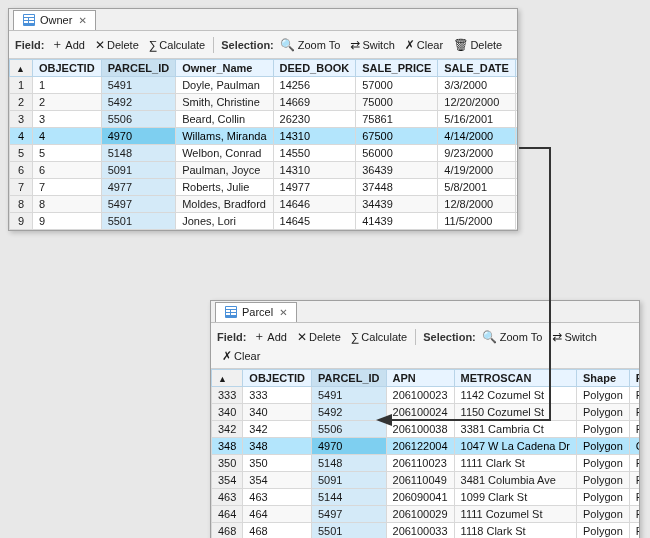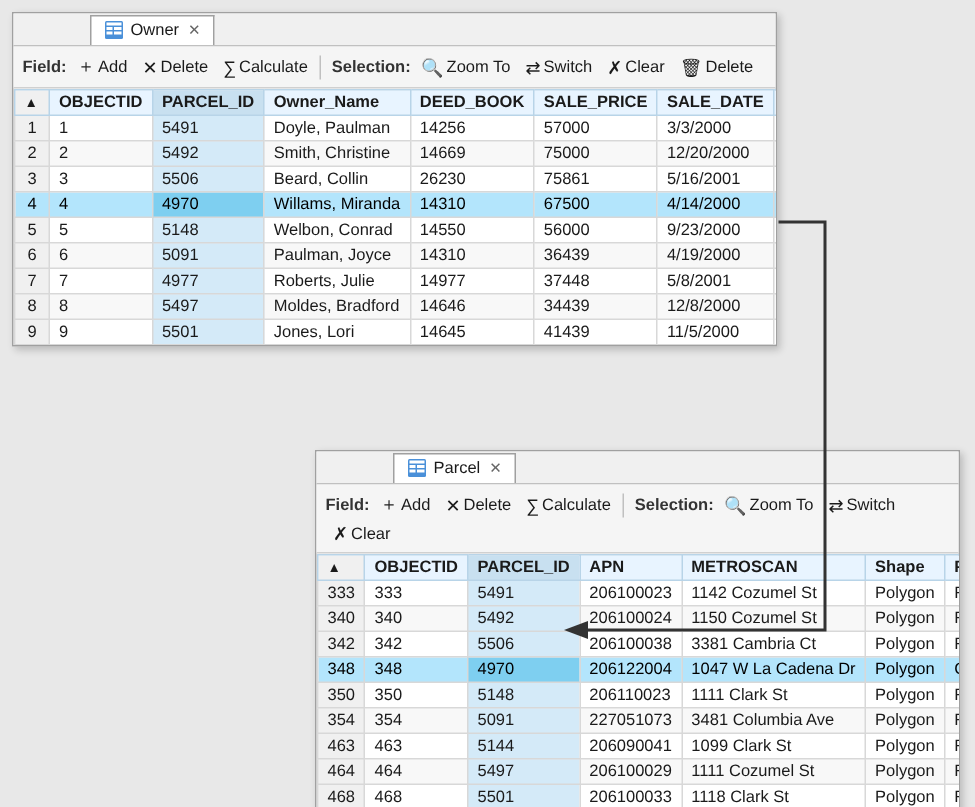--- a/index.html
+++ b/index.html
@@ -38,21 +38,20 @@
       align-items: center;
       background: #fff;
       border: 1px solid #a0a0a0;
       border-bottom: none;
       padding: 2px 8px;
       font-size: 11px;
       font-weight: 500;
       color: #1a1a1a;
       height: 20px;
       cursor: pointer;
-      margin-left: 47px;
     }
 
     .tab-icon {
       width: 14px;
       height: 14px;
       margin-right: 4px;
       display: inline-flex;
       align-items: center;
       justify-content: center;
     }
@@ -460,21 +459,21 @@
     <td style="background:#d4eaf8!important;">5148</td>
     <td>206110023</td>
     <td>1111 Clark St</td>
     <td>Polygon</td>
     <td>Residential</td>
   </tr>
           <tr>
     <td class="row-num-col">354</td>
     <td>354</td>
     <td style="background:#d4eaf8!important;">5091</td>
-    <td>227051073</td>
+    <td>206110049</td>
     <td>3481 Columbia Ave</td>
     <td>Polygon</td>
     <td>Residential</td>
   </tr>
           <tr>
     <td class="row-num-col">463</td>
     <td>463</td>
     <td style="background:#d4eaf8!important;">5144</td>
     <td>206090041</td>
     <td>1099 Clark St</td>

